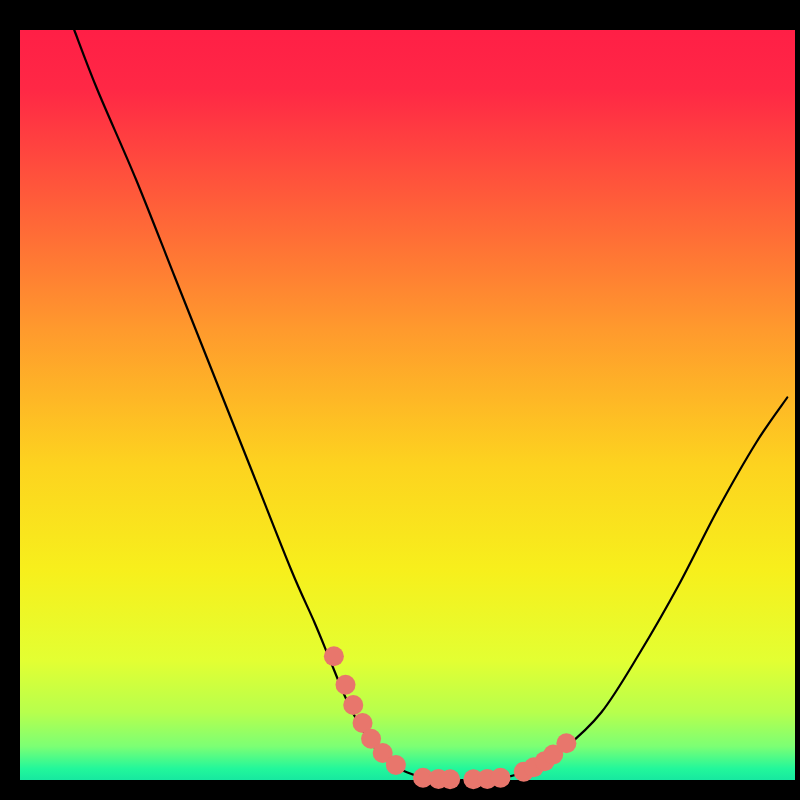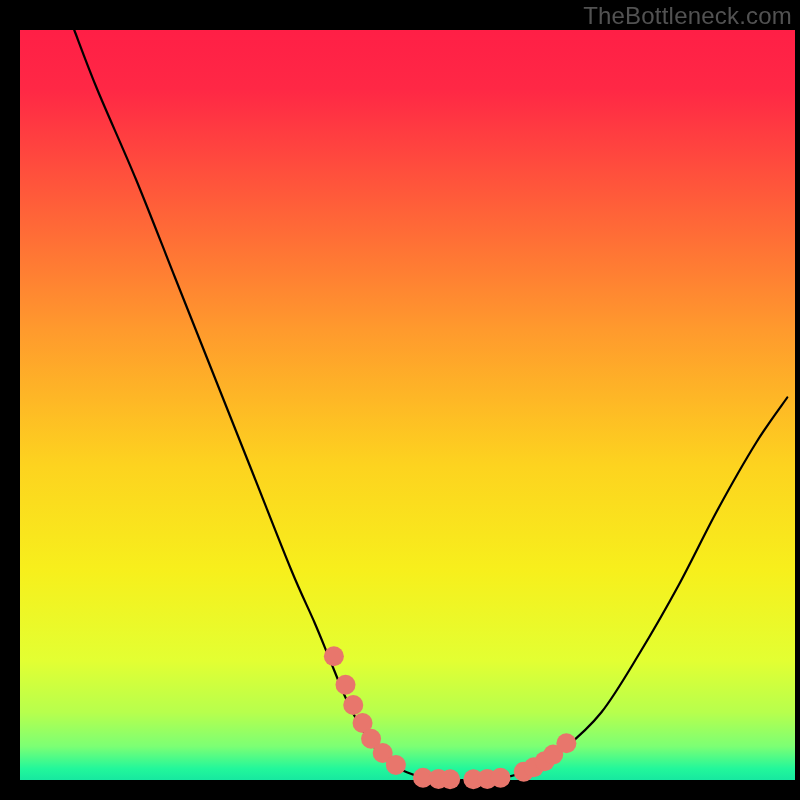--- a/index.html
+++ b/index.html
@@ -32,21 +32,20 @@
   svg.plot {
     position: absolute;
     left: 0;
     top: 0;
   }
 </style>
 </head>
 <body>
 
 <div class="frame">
-  <div class="watermark">TheBottleneck.com</div>
 
   <svg class="plot" width="800" height="800" viewBox="0 0 800 800">
     <defs>
       <linearGradient id="bg-grad" x1="0" y1="0" x2="0" y2="1">
       <stop offset="0%" stop-color="#ff1f46"></stop>
           <stop offset="8%" stop-color="#ff2845"></stop>
           <stop offset="22%" stop-color="#ff5a3a"></stop>
           <stop offset="40%" stop-color="#ff9a2d"></stop>
           <stop offset="57.99999999999999%" stop-color="#fdd31f"></stop>
           <stop offset="72%" stop-color="#f7ef1c"></stop>

